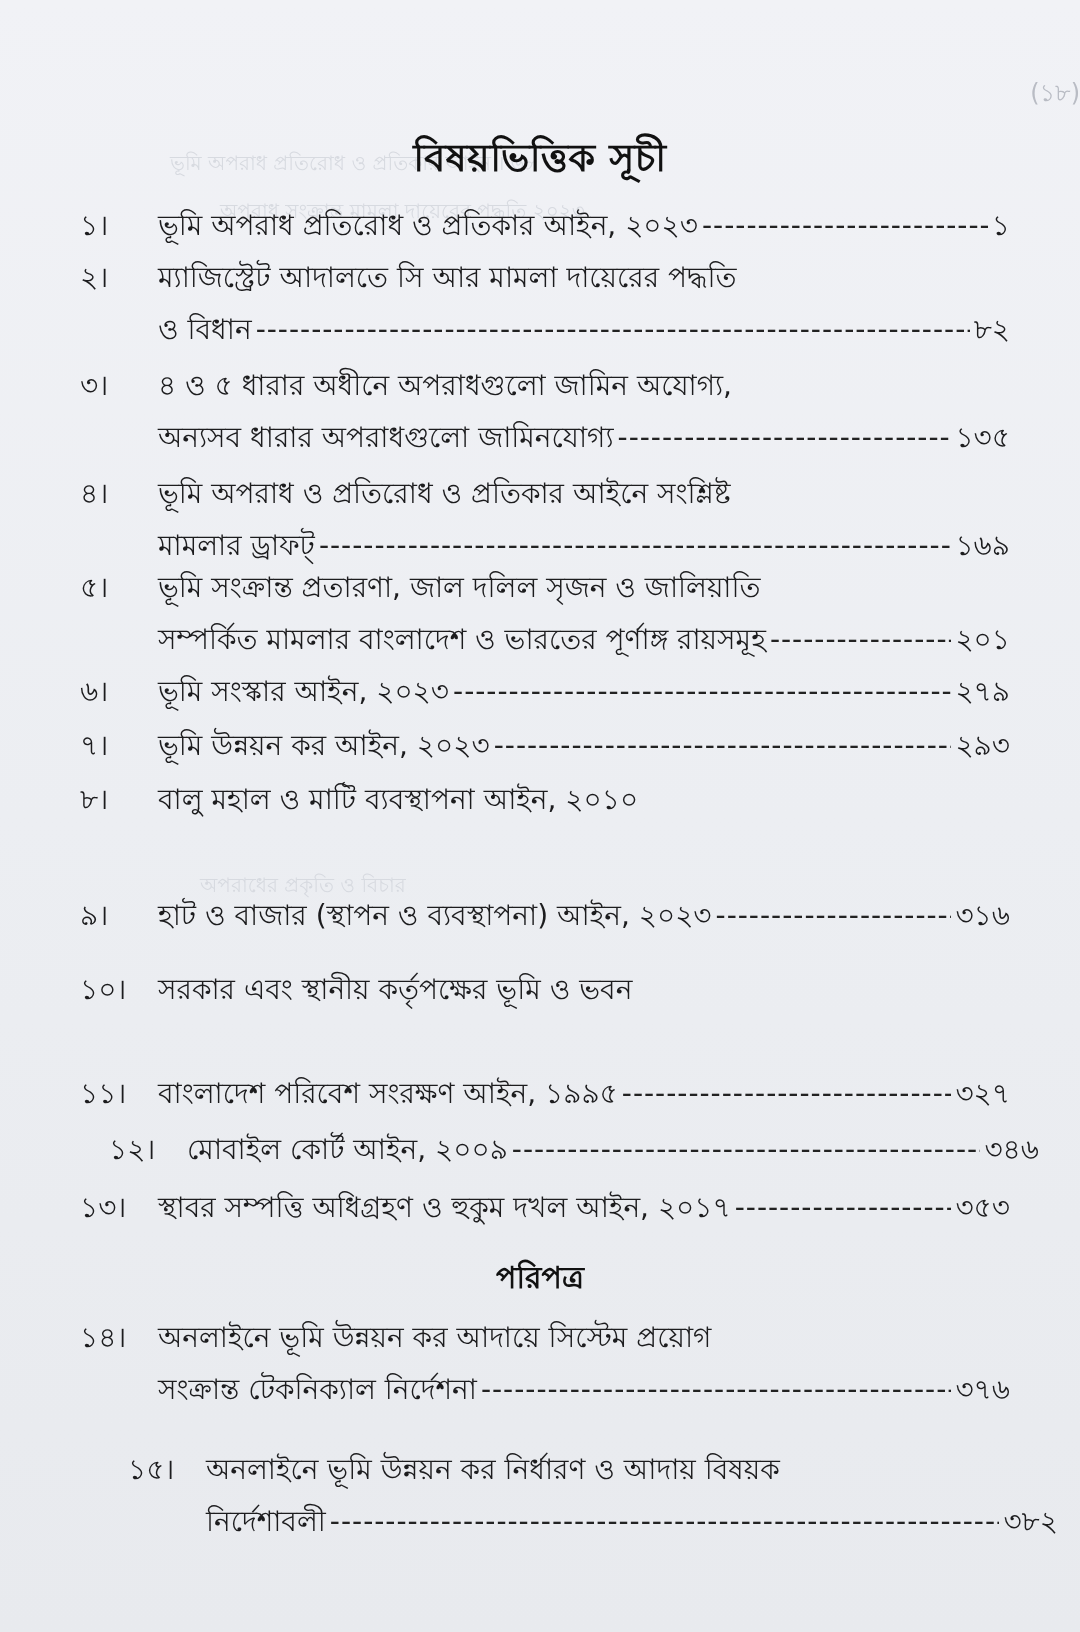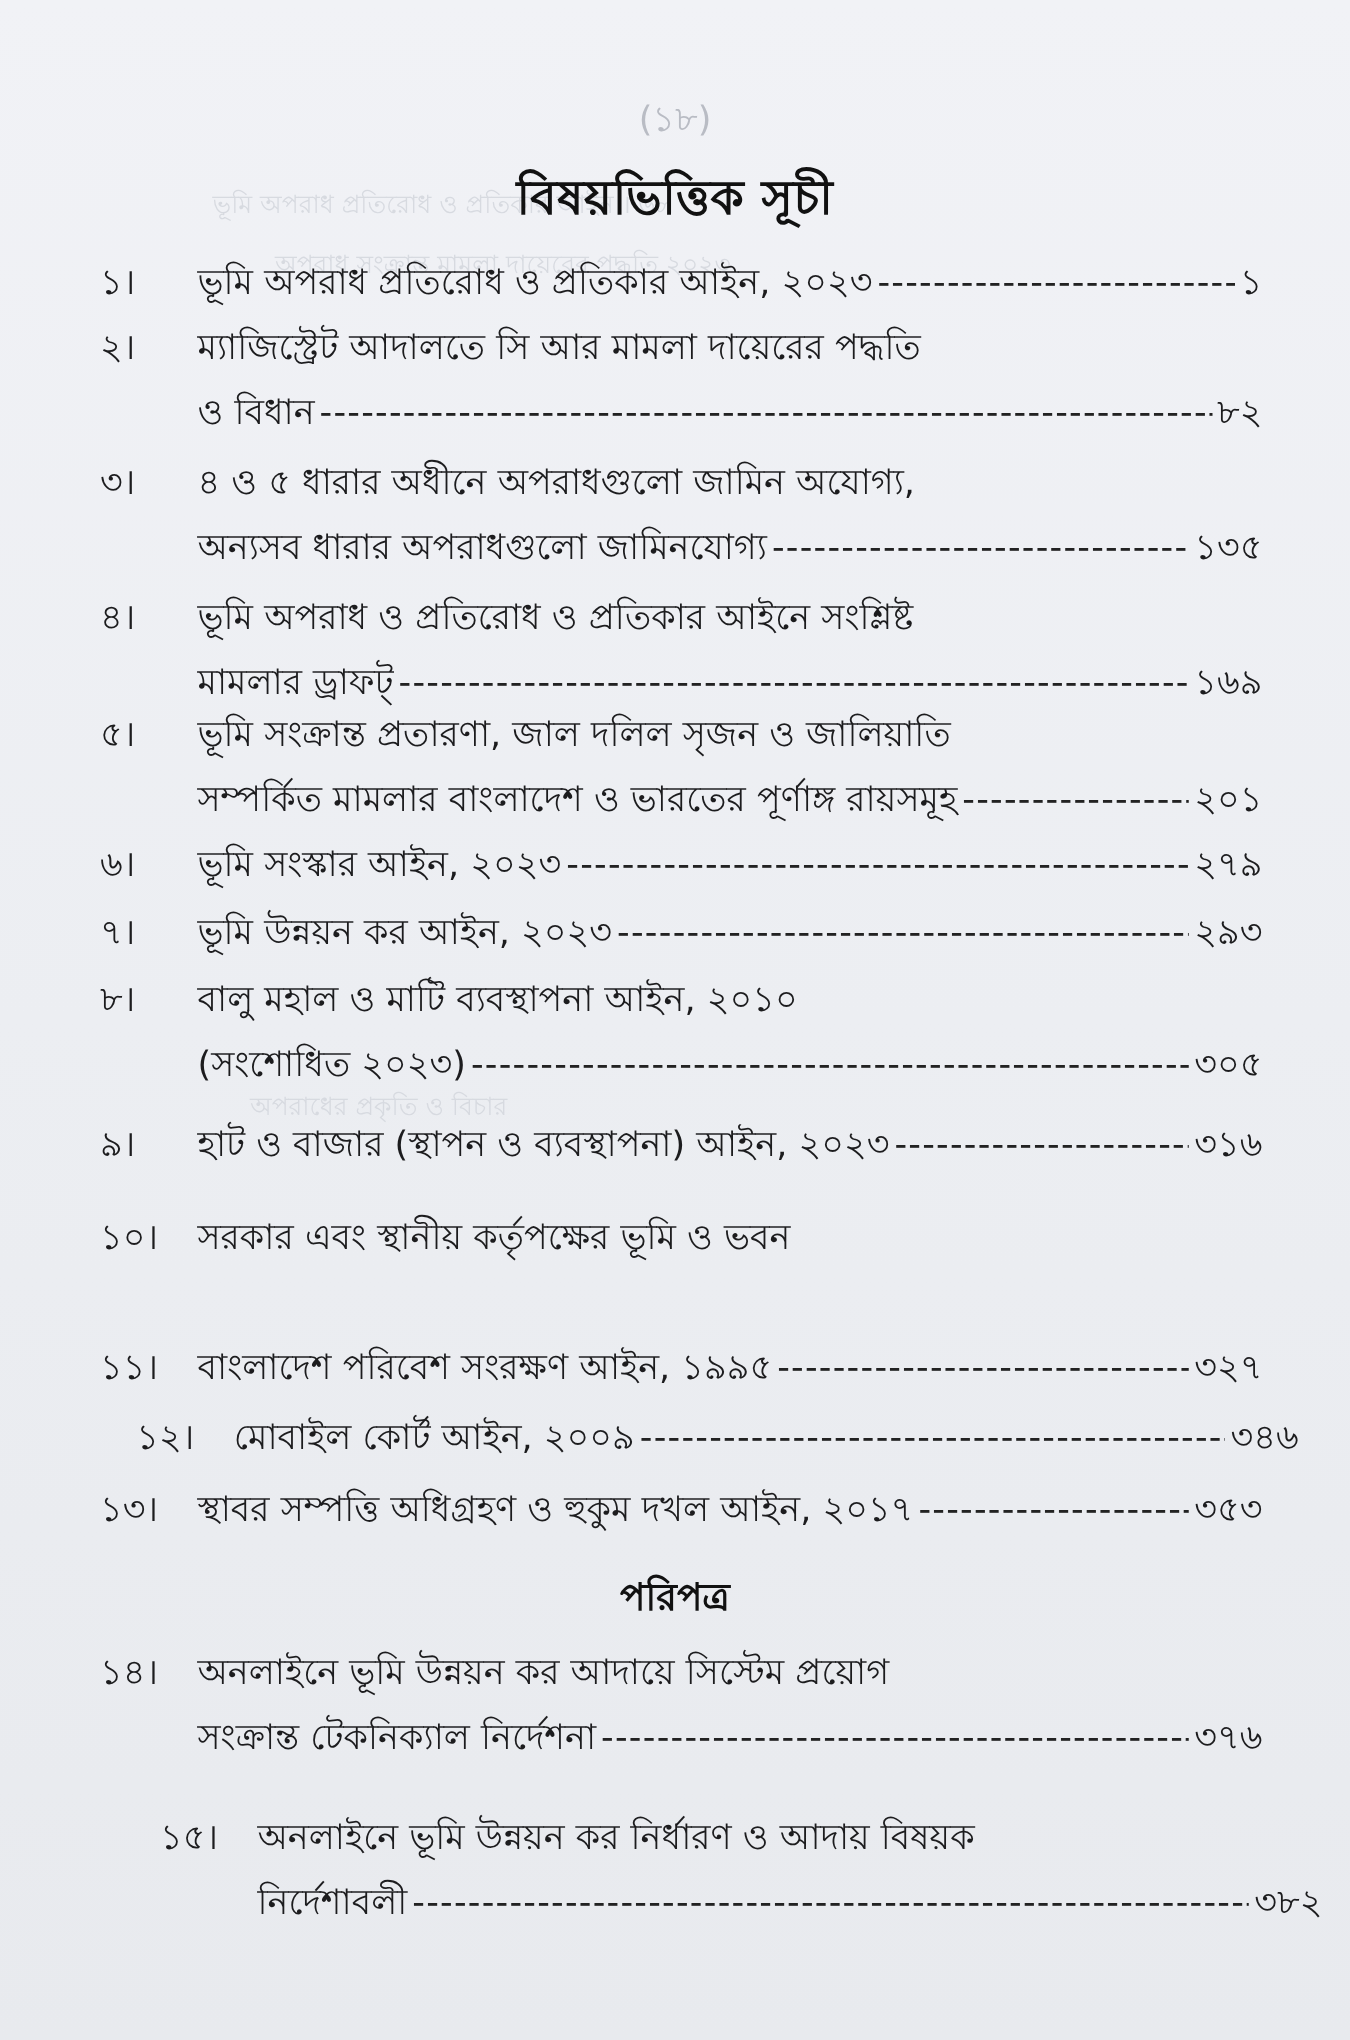--- a/index.html
+++ b/index.html
@@ -20,22 +20,22 @@
       left: 0; top: 0;
       width: 1080px;
       height: 1632px;
       background: linear-gradient(180deg, #f1f2f6 0%, #eceef2 50%, #e8eaee 100%);
     }
     .page-number {
       position: absolute;
       top: 74px;
       left: 0;
       width: 1080px;
-      text-align: center;
-      font-size: 28px;
+      text-align: right;
+      font-size: 24px;
       color: #b9bcc4;
     }
     .title {
       position: absolute;
       top: 128px;
       left: 0;
       width: 1080px;
       text-align: center;
       font-size: 38px;
       font-weight: bold;
@@ -197,26 +197,20 @@
         <span class="leader"></span>
         <span class="pg">২৯৩</span>
       </div>
     </div>
 
     <div class="entry" style="top:574px;">
       <div class="line">
         <span class="num">৮।</span>
         <span class="text">বালু মহাল ও মাটি ব্যবস্থাপনা আইন, ২০১০</span>
       </div>
-      <div class="line">
-        <span class="indent"></span>
-        <span class="text">(সংশোধিত ২০২৩)</span>
-        <span class="leader"></span>
-        <span class="pg">৩০৫</span>
-      </div>
     </div>
 
     <div class="entry" style="top:690px;">
       <div class="line">
         <span class="num">৯।</span>
         <span class="text">হাট ও বাজার (স্থাপন ও ব্যবস্থাপনা) আইন, ২০২৩</span>
         <span class="leader"></span>
         <span class="pg">৩১৬</span>
       </div>
     </div>

